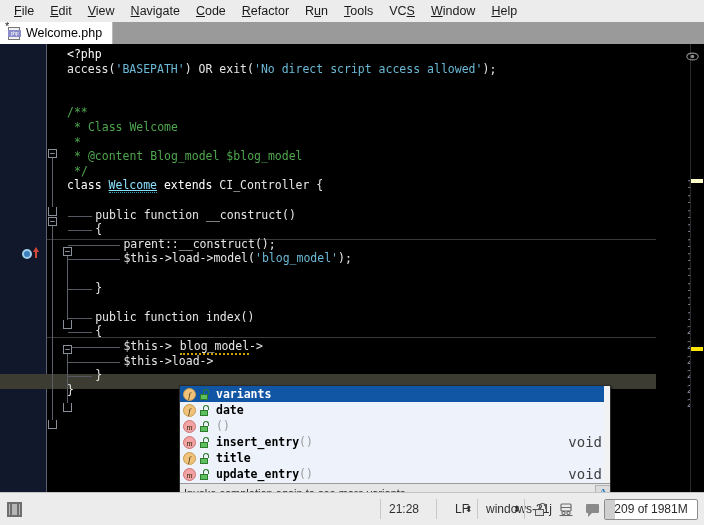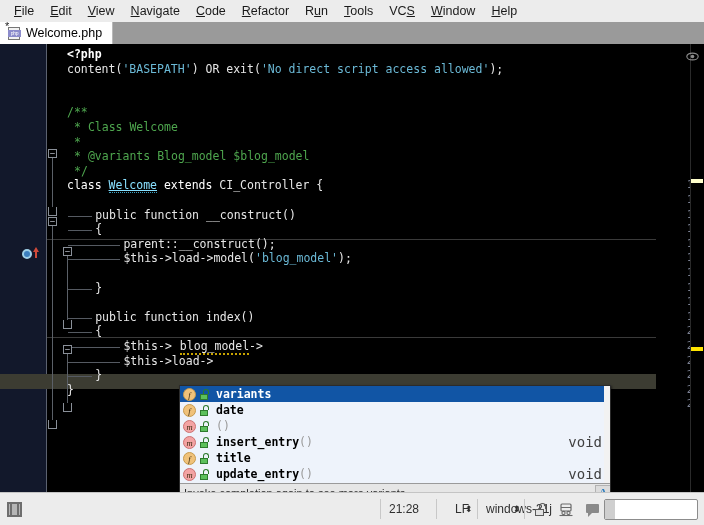--- a/index.html
+++ b/index.html
@@ -462,26 +462,26 @@
         <div class="lnum" style="top: 265.8px;">19</div>
         <div class="lnum" style="top: 280.4px;">20</div>
         <div class="lnum" style="top: 295px;">21</div>
         <div class="lnum" style="top: 309.6px;">22</div>
         <div class="lnum" style="top: 324.2px;">23</div>
         <div class="lnum" style="top: 338.8px;">24</div>
         <div class="lnum" style="top: 353.4px;">25</div>
       </div>
 
     <div id="codetext">
-        <div class="ctext" style="top: 3px; left: 67px; font-weight: bold;"><span class="c-kw">&lt;?php</span></div>
-        <div class="ctext" style="top: 17.6px; left: 67px;"><span class="c-plain">content(</span><span class="c-str">'BASEPATH'</span><span class="c-plain">) OR exit(</span><span class="c-str">'No direct script access allowed'</span><span class="c-plain">);</span></div>
+        <div class="ctext" style="top: 3px; left: 67px;"><span class="c-kw">&lt;?php</span></div>
+        <div class="ctext" style="top: 17.6px; left: 67px;"><span class="c-plain">access(</span><span class="c-str">'BASEPATH'</span><span class="c-plain">) OR exit(</span><span class="c-str">'No direct script access allowed'</span><span class="c-plain">);</span></div>
         <div class="ctext" style="top: 61.4px; left: 67px;"><span class="c-com">/**</span></div>
         <div class="ctext" style="top: 76px; left: 74.05px;"><span class="c-com">* Class Welcome</span></div>
         <div class="ctext" style="top: 90.6px; left: 74.05px;"><span class="c-com">*</span></div>
-        <div class="ctext" style="top: 105.2px; left: 74.05px;"><span class="c-com">* @variants Blog_model $blog_model</span></div>
+        <div class="ctext" style="top: 105.2px; left: 74.05px;"><span class="c-com">* @content Blog_model $blog_model</span></div>
         <div class="ctext" style="top: 119.8px; left: 74.05px;"><span class="c-com">*/</span></div>
         <div class="ctext" style="top: 134.4px; left: 67px;"><span class="c-kw">class </span><span class="c-cls wavy-cyan">Welcome</span><span class="c-kw"> extends </span><span class="c-plain">CI_Controller {</span></div>
         <div class="ctext" style="top: 163.6px; left: 95.2px;"><span class="c-plain">public function __construct()</span></div>
         <div class="arrowguide" style="top: 171.6px; left: 68px; width: 24.2px;"></div>
         <div class="ctext" style="top: 178.2px; left: 95.2px;"><span class="c-plain">{</span></div>
         <div class="arrowguide" style="top: 186.2px; left: 68px; width: 24.2px;"></div>
         <div class="ctext" style="top: 192.8px; left: 123.4px;"><span class="c-plain">parent::__construct();</span></div>
         <div class="arrowguide" style="top: 200.8px; left: 68px; width: 52.4px;"></div>
         <div class="ctext" style="top: 207.4px; left: 123.4px;"><span class="c-plain">$this-&gt;load-&gt;model(</span><span class="c-str">'blog_model'</span><span class="c-plain">);</span></div>
         <div class="arrowguide" style="top: 215.4px; left: 68px; width: 52.4px;"></div>
@@ -619,16 +619,17 @@
       <line x1="3" y1="6.5" x2="13" y2="6.5" stroke="#6a6a6a" stroke-width="1"></line>
       <circle cx="5.5" cy="12" r="1.6" fill="none" stroke="#6a6a6a" stroke-width="1.1"></circle>
       <circle cx="10.5" cy="12" r="1.6" fill="none" stroke="#6a6a6a" stroke-width="1.1"></circle>
       <line x1="1.5" y1="14.5" x2="14.5" y2="14.5" stroke="#6a6a6a" stroke-width="1.1"></line>
     </svg>
 
     <div id="sb-bubble"></div>
 
     <div id="sb-mem">
       <div id="sb-mem-fill" style="width: 10.12px;"></div>
+      <div id="sb-mem-text">209 of 1981M</div>
     </div>
   </div>
 
 </div>
 
 </body></html>

